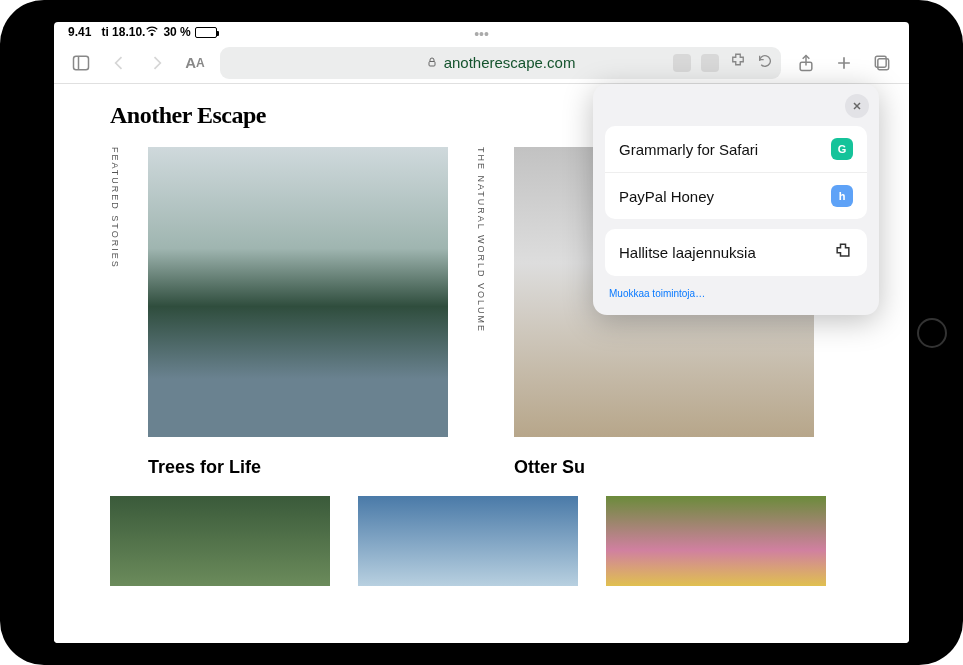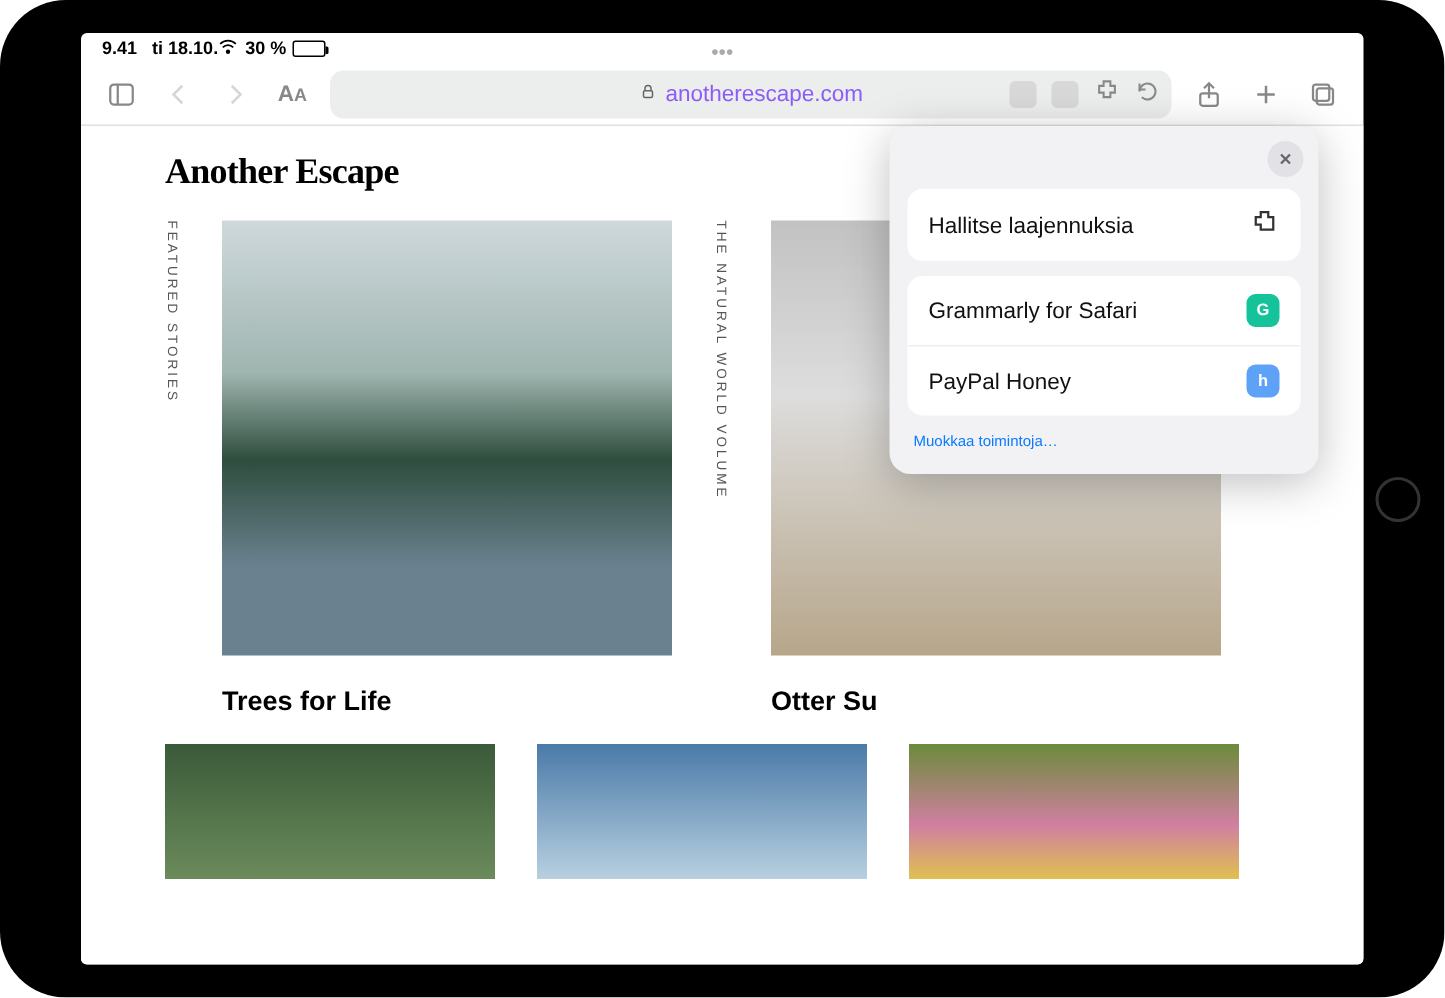--- a/index.html
+++ b/index.html
@@ -40,21 +40,21 @@
   border-bottom: 1px solid #e0e0e0;
 }
 .tb-icon { color: #888; display: flex; align-items: center; justify-content: center; width: 26px; height: 26px; }
 .tb-icon svg { width: 20px; height: 20px; }
 .tb-icon.disabled { opacity: 0.35; }
 .aa { font-size: 12px; font-weight: 600; }
 .aa .big { font-size: 15px; }
 .address {
   flex: 1; height: 32px; background: #eceded; border-radius: 9px;
   display: flex; align-items: center; justify-content: center; gap: 8px; position: relative;
-  color: #8b5cf6; font-size: 15px;
+  color: #14532d; font-size: 15px;
 }
 .addr-text { display: flex; align-items: center; gap: 6px; }
 .addr-right { position: absolute; right: 8px; display: flex; gap: 10px; align-items: center; color: #888; }
 .addr-chip { width: 18px; height: 18px; border-radius: 4px; background: #d8d8d8; }
 
 
 .page { position: relative; width: 100%; height: calc(100% - 62px); overflow: hidden; background: #fff; }
 .page-header { display: flex; align-items: flex-start; justify-content: space-between; padding: 18px 56px 10px; }
 .brand { font-family: Georgia, "Times New Roman", serif; font-size: 24px; font-weight: 700; letter-spacing: -0.5px; }
 .nav { display: flex; gap: 22px; font-size: 13px; color: #333; }
@@ -219,35 +219,35 @@
 
     <div class="popover">
       <div class="pop-close">
         <svg viewBox="0 0 24 24" fill="none" stroke="currentColor" stroke-width="3">
             <line x1="6" y1="6" x2="18" y2="18"></line>
             <line x1="18" y1="6" x2="6" y2="18"></line>
           </svg>
       </div>
       <div class="pop-list">
         <div class="pop-item">
-          <span>Hallitse laajennuksia</span>
-          <span>
-            <svg viewBox="0 0 24 24" width="20" height="20" fill="none" stroke="#333" stroke-width="1.8">
-                <path d="M9 4h6v4a2 2 0 1 1 0 0h4v6a2 2 0 1 1 0 0v4H9v-4a2 2 0 1 1 0 0H5V8h4z"></path>
-              </svg>
-          </span>
-        </div>
-      </div>
-      <div class="pop-list">
-        <div class="pop-item">
           <span>Grammarly for Safari</span>
           <span class="pop-icon grammarly">G</span>
         </div>
         <div class="pop-item">
           <span>PayPal Honey</span>
           <span class="pop-icon honey">h</span>
         </div>
       </div>
+      <div class="pop-list">
+        <div class="pop-item">
+          <span>Hallitse laajennuksia</span>
+          <span>
+            <svg viewBox="0 0 24 24" width="20" height="20" fill="none" stroke="#333" stroke-width="1.8">
+                <path d="M9 4h6v4a2 2 0 1 1 0 0h4v6a2 2 0 1 1 0 0v4H9v-4a2 2 0 1 1 0 0H5V8h4z"></path>
+              </svg>
+          </span>
+        </div>
+      </div>
       <div class="pop-link">Muokkaa toimintoja…</div>
     </div>
 
   </div>
 </div>
 
 </body></html>

